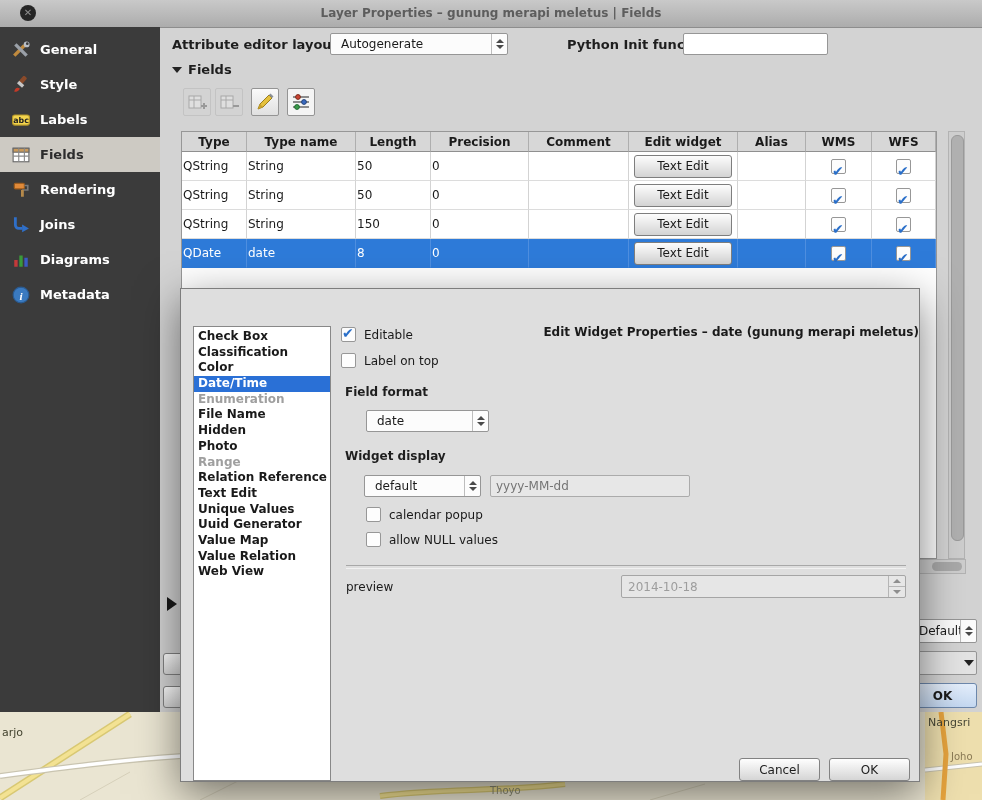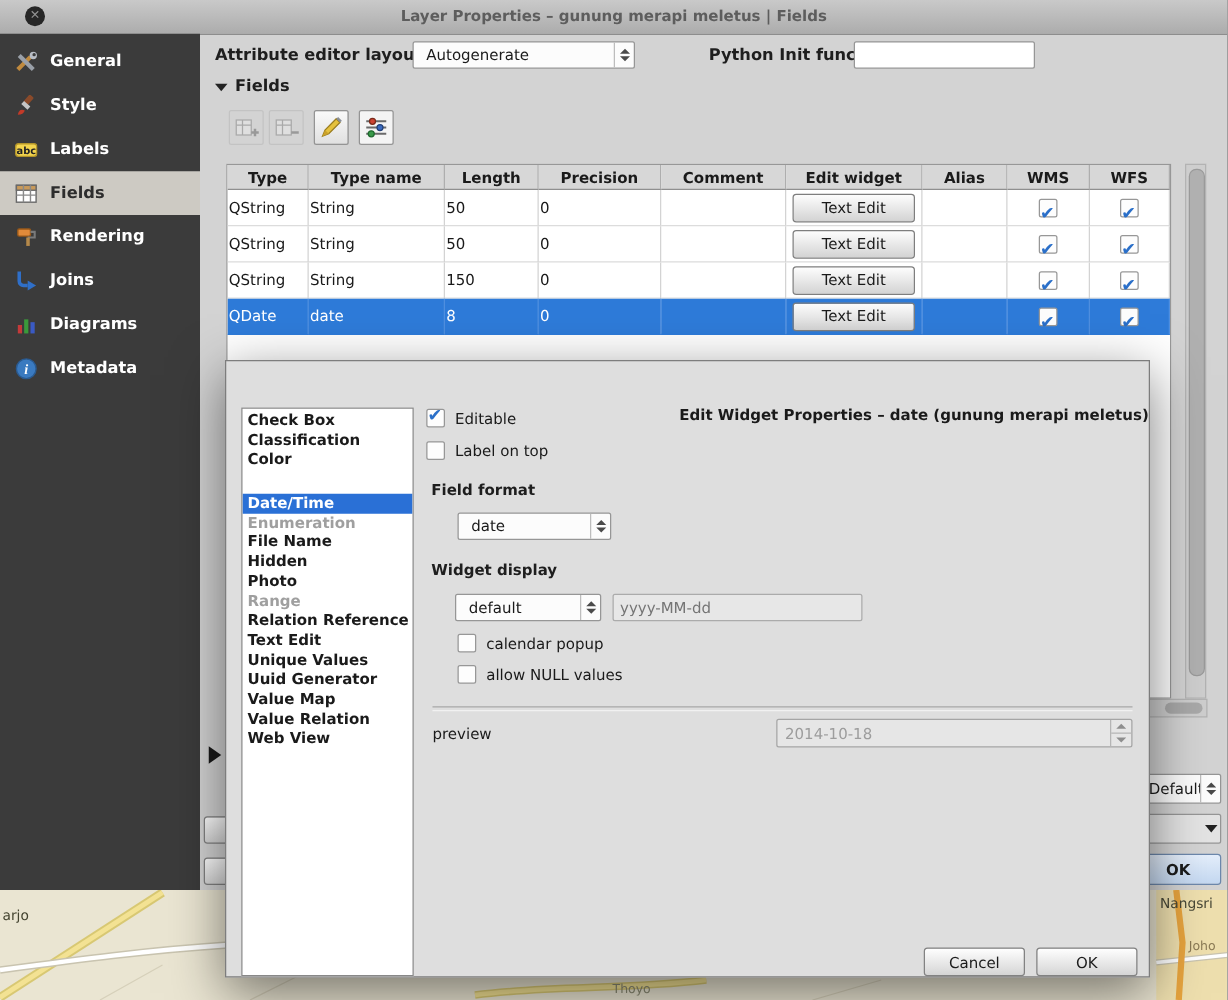--- a/index.html
+++ b/index.html
@@ -84,21 +84,21 @@
           border-radius:5px;}
 
   
   .modal{position:absolute;left:180px;top:288px;width:740px;height:494px;background:#dedede;
          border:1px solid #7d7d7d;box-shadow:0 12px 40px rgba(0,0,0,.5);box-sizing:border-box;z-index:5;}
   .modal-title{position:absolute;left:0;top:7px;width:100%;text-align:right;font-weight:bold;margin-top:29px;}
   .widget-list{position:absolute;left:12px;top:37px;width:138px;height:455px;background:#fff;
                border:1px solid #888;box-sizing:border-box;padding-top:2px;overflow:hidden;}
   .wl-item{height:15.7px;line-height:15.7px;padding-left:4px;font-weight:bold;white-space:nowrap;}
   .wl-item.disabled{color:#9f9f9f;}
-  .wl-item.selected{background:#2a70d6;color:#fff;margin-top:19px;}
+  .wl-item.selected{background:#2a70d6;color:#fff;}
   .sep{position:absolute;left:165px;top:276px;width:560px;height:2px;border-top:1px solid #a8a8a8;
        border-bottom:1px solid #f1f1f1;}
   .spinbox{position:absolute;left:440px;top:286px;width:285px;height:23px;background:#e6e6e6;
            border:1px solid #a5a5a5;border-radius:2px;color:#9d9d9d;display:flex;align-items:center;
            box-sizing:border-box;}
   .spinbox .sval{flex:1;padding-left:6px;}
   .spinbox .sarrows{width:16px;align-self:stretch;border-left:1px solid #b5b5b5;display:flex;
                     flex-direction:column;}
   .spinbox .sarrows div{flex:1;display:flex;align-items:center;justify-content:center;}
   .spinbox .sarrows div:first-child{border-bottom:1px solid #b5b5b5;}

